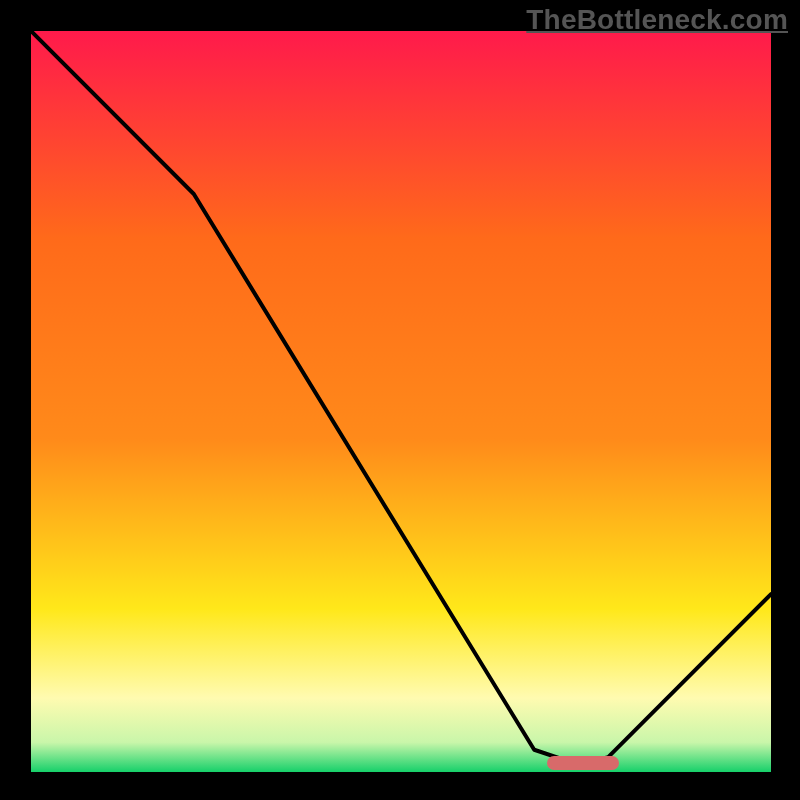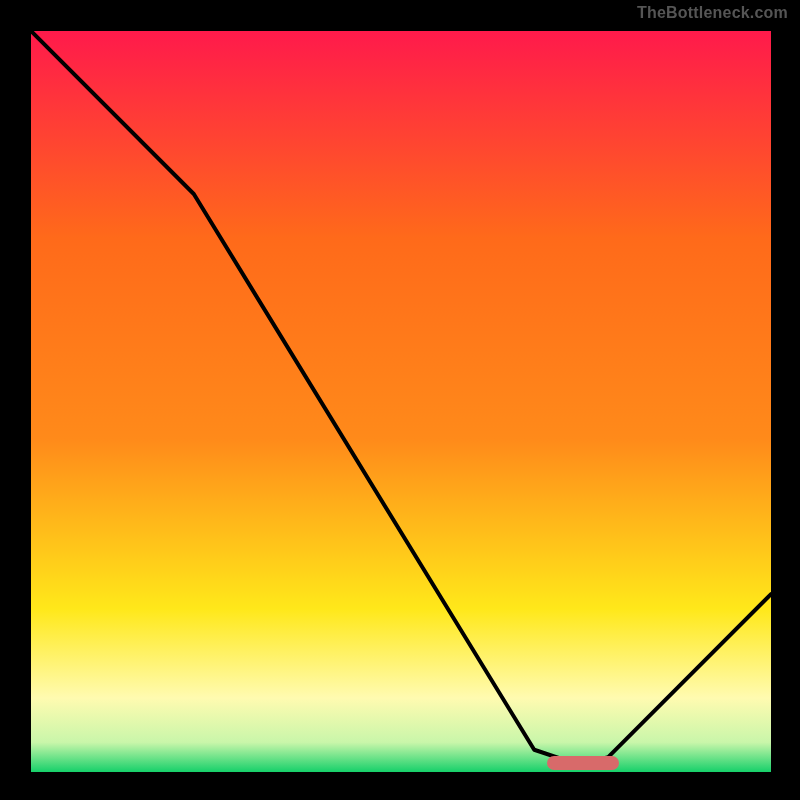--- a/index.html
+++ b/index.html
@@ -14,25 +14,26 @@
     position: relative;
     width: 800px;
     height: 800px;
   }
   .watermark {
     position: absolute;
     top: 4px;
     right: 12px;
     color: #555;
     font-family: Arial, Helvetica, sans-serif;
-    font-size: 16px;
+    font-size: 28px;
     font-weight: bold;
     letter-spacing: 0.2px;
     z-index: 20;
     text-align: right;
+    text-decoration: underline;
   }
   svg.plot {
     position: absolute;
     left: 0;
     top: 0;
     width: 800px;
     height: 800px;
   }
   .marker {
     position: absolute;

